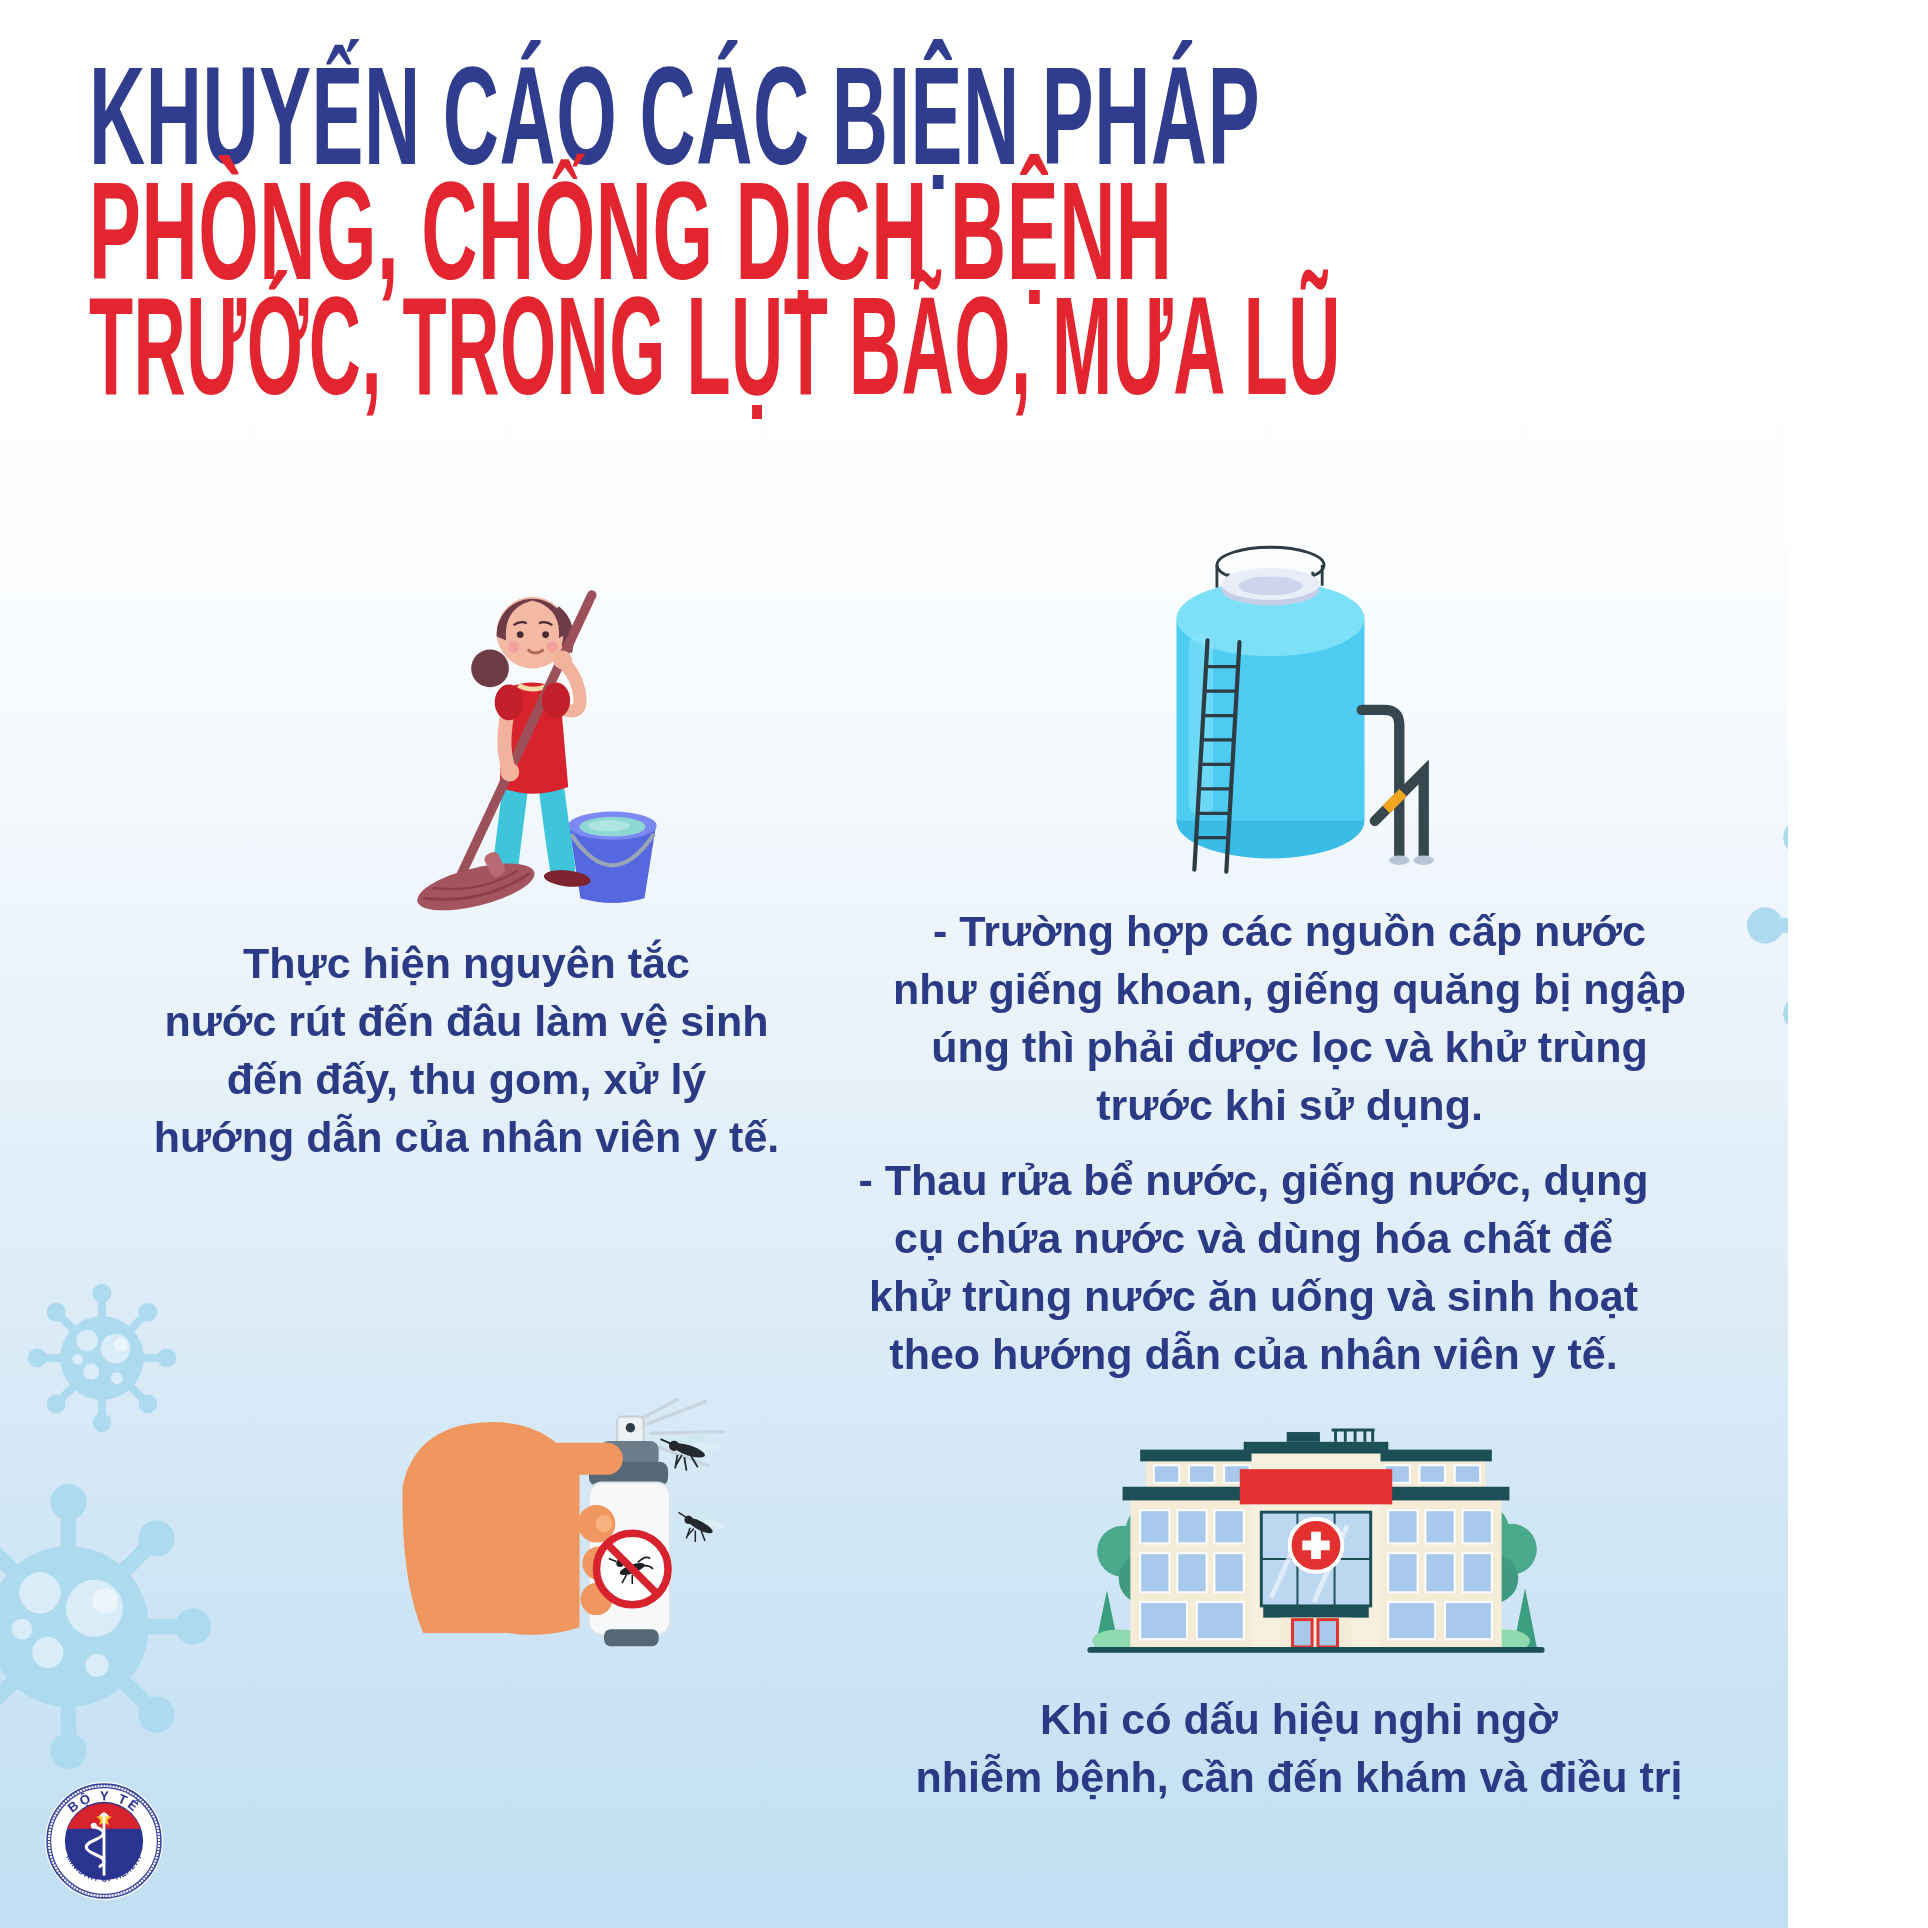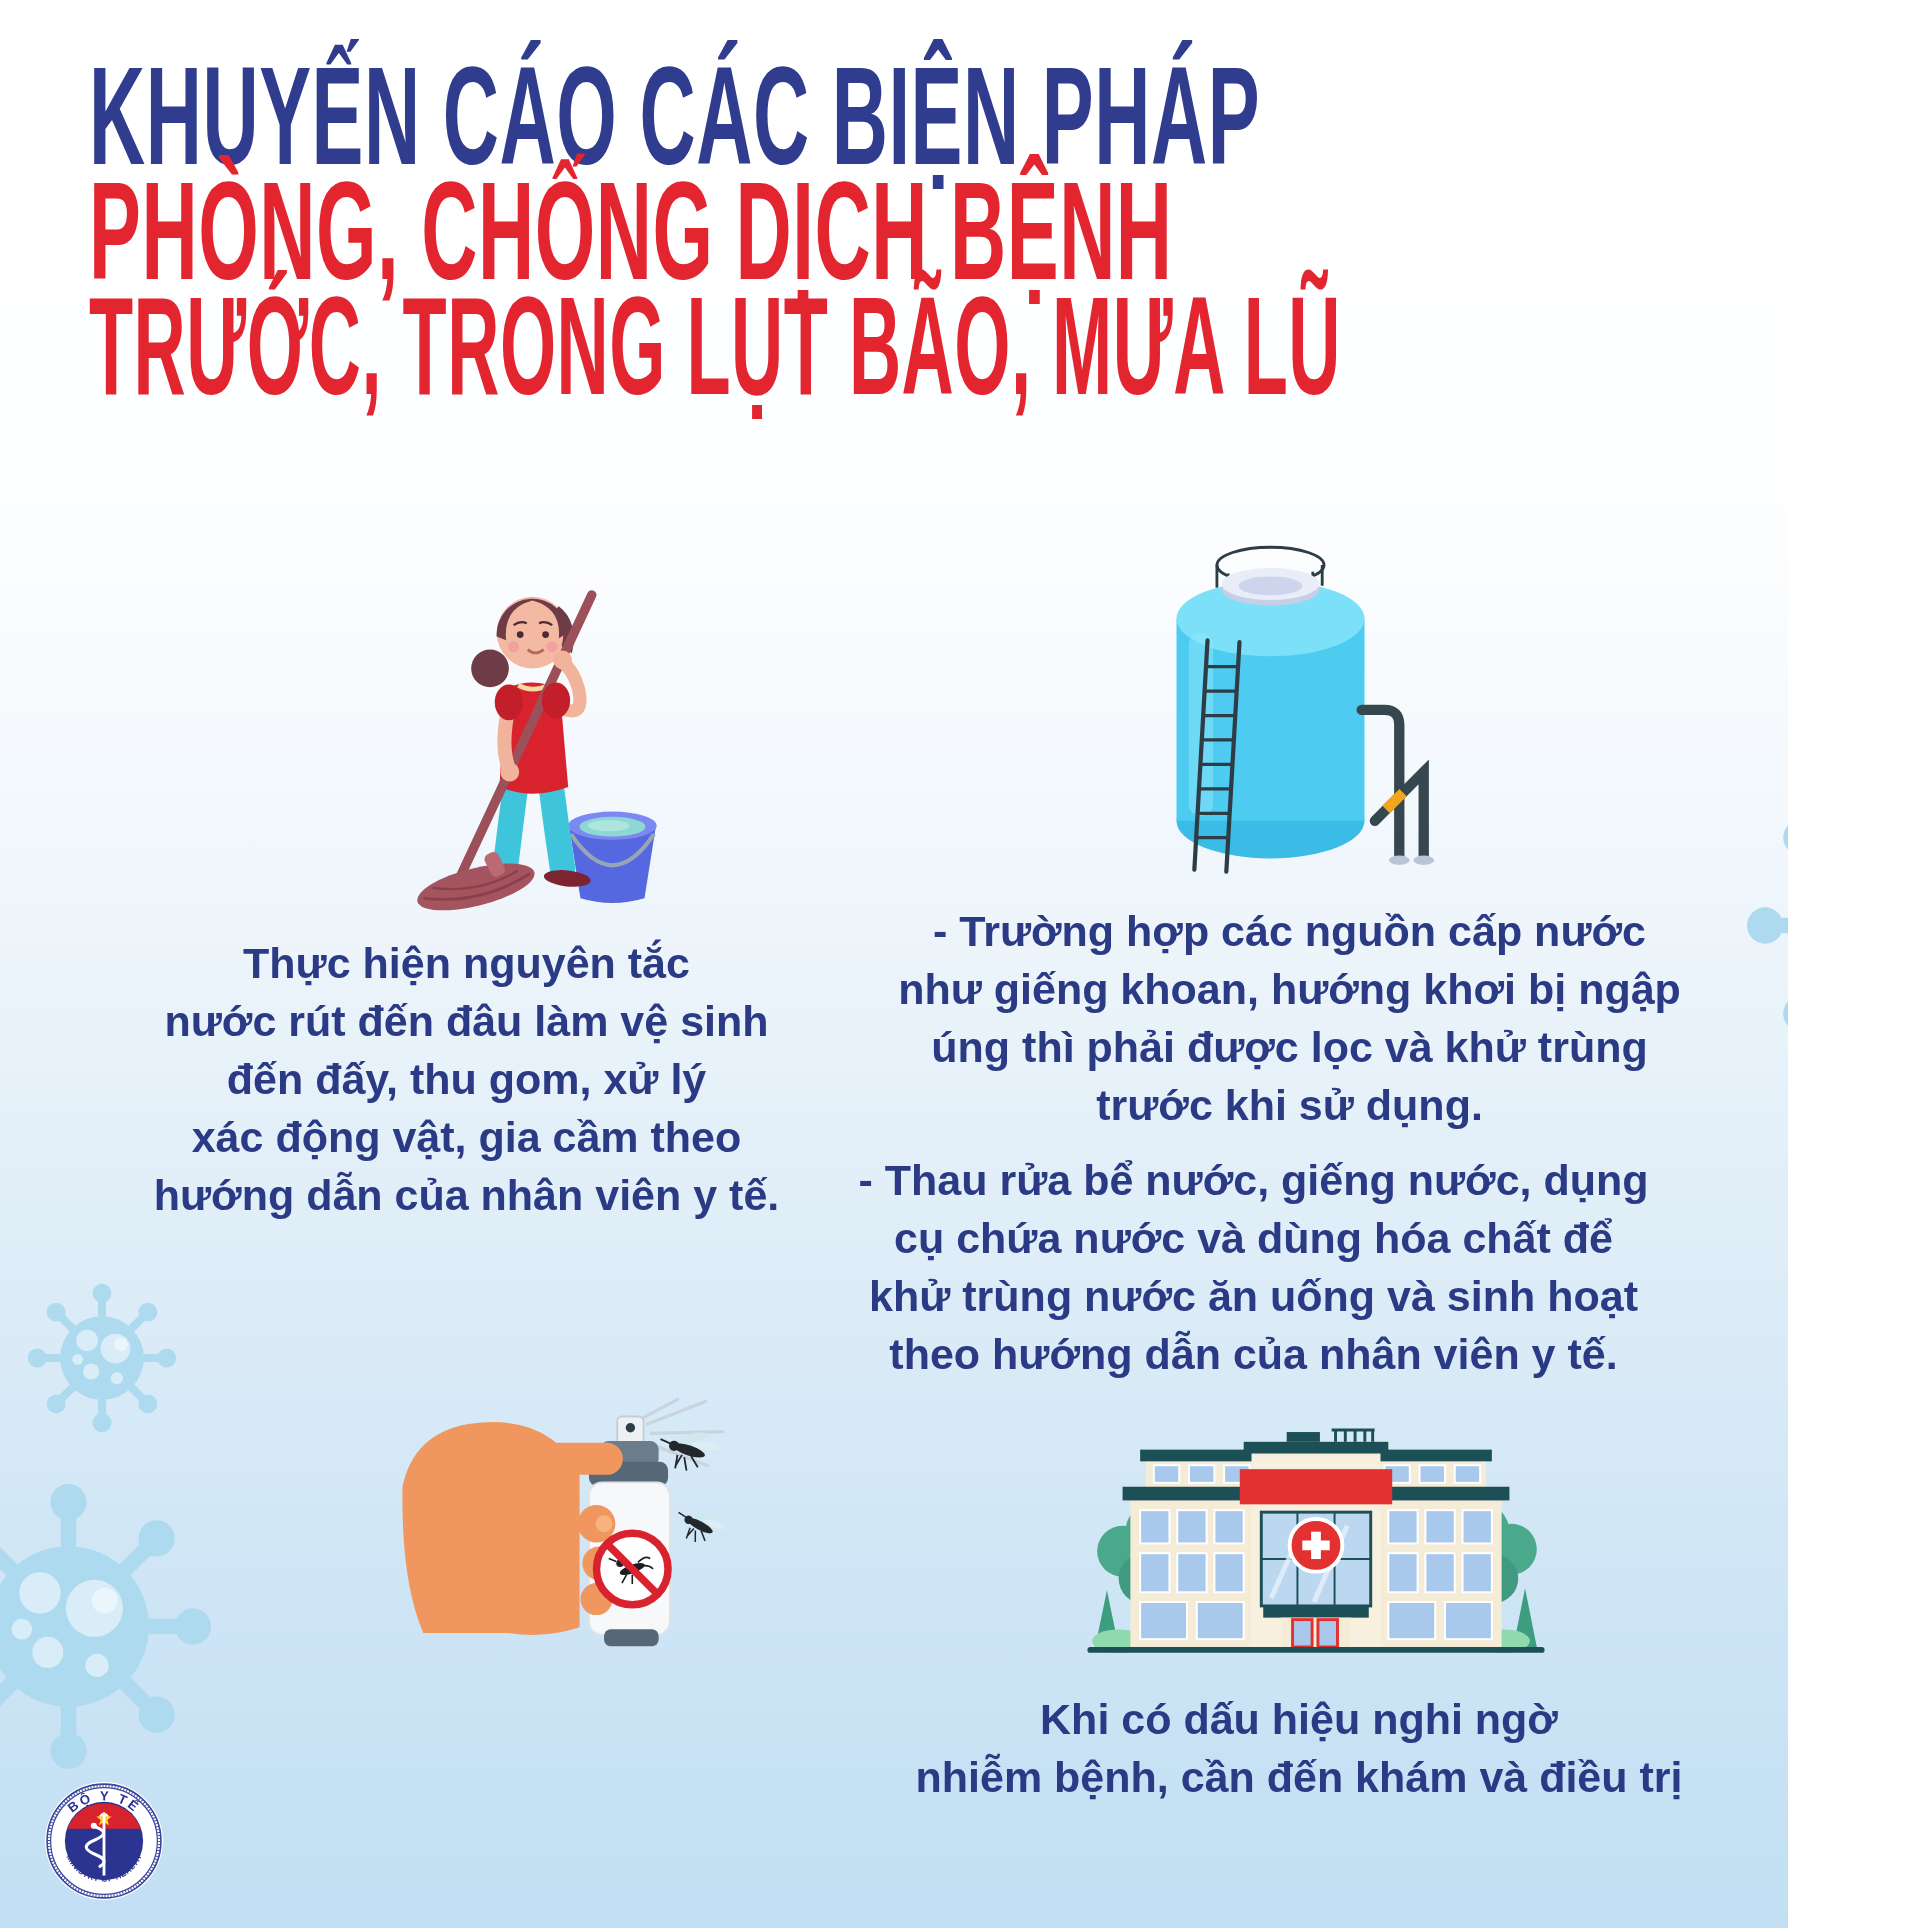--- a/index.html
+++ b/index.html
@@ -211,21 +211,20 @@
       <circle cx="197" cy="121" r="10" fill="#f2b39c"></circle>
       <ellipse cx="140" cy="166" rx="15" ry="19" fill="#c21f2a"></ellipse>
       <ellipse cx="190" cy="164" rx="15" ry="19" fill="#c21f2a"></ellipse>
     </g>
   </svg>
 
   <div class="blurb" style="left:118px;top:934px;width:697px">
     <div>Thực hiện nguyên tắc</div>
     <div>nước rút đến đâu làm vệ sinh</div>
     <div>đến đấy, thu gom, xử lý</div>
-    <div>xác động vật, gia cầm theo</div>
     <div>hướng dẫn của nhân viên y tế.</div>
   </div>
 
   <svg class="illus" style="left:1153px;top:529px;width:282px;height:358px" viewBox="0 0 300 380">
     <g>
       <ellipse cx="125" cy="38" rx="57" ry="19" fill="none" stroke="#2e3d45" stroke-width="3"></ellipse>
       <path d="M 68 38 V 62 M 80 47 V 70 M 96 52 V 76 M 112 55 V 79 M 128 56 V 80 M 144 54 V 78 M 158 50 V 73 M 170 45 V 67 M 180 38 V 60" stroke="#2e3d45" stroke-width="3" fill="none"></path>
     </g>
     <ellipse cx="125" cy="310" rx="100" ry="40" fill="#3abce6"></ellipse>
     <rect x="25" y="95" width="200" height="215" fill="#4ecbf0"></rect>
@@ -242,21 +241,21 @@
       <path d="M 222 192 h 24 q 16 0 16 16 V 348" stroke="#37474f" stroke-width="11" fill="none" stroke-linecap="round"></path>
       <path d="M 236 310 L 288 258 V 348" stroke="#37474f" stroke-width="11" fill="none" stroke-linecap="round"></path>
       <path d="M 248 298 L 266 280" stroke="#f1a61e" stroke-width="11" fill="none"></path>
       <ellipse cx="262" cy="352" rx="11" ry="5" fill="#b9c4d6"></ellipse>
       <ellipse cx="288" cy="352" rx="11" ry="5" fill="#b9c4d6"></ellipse>
     </g>
   </svg>
 
   <div class="blurb" style="left:847px;top:902px;width:885px">
     <div>- Trường hợp các nguồn cấp nước</div>
-    <div>như giếng khoan, hướng khơi bị ngập</div>
+    <div>như giếng khoan, giếng quăng bị ngập</div>
     <div>úng thì phải được lọc và khử trùng</div>
     <div>trước khi sử dụng.</div>
   </div>
 
   <div class="blurb" style="left:811px;top:1151px;width:885px">
     <div>- Thau rửa bể nước, giếng nước, dụng</div>
     <div>cụ chứa nước và dùng hóa chất để</div>
     <div>khử trùng nước ăn uống và sinh hoạt</div>
     <div>theo hướng dẫn của nhân viên y tế.</div>
   </div>

